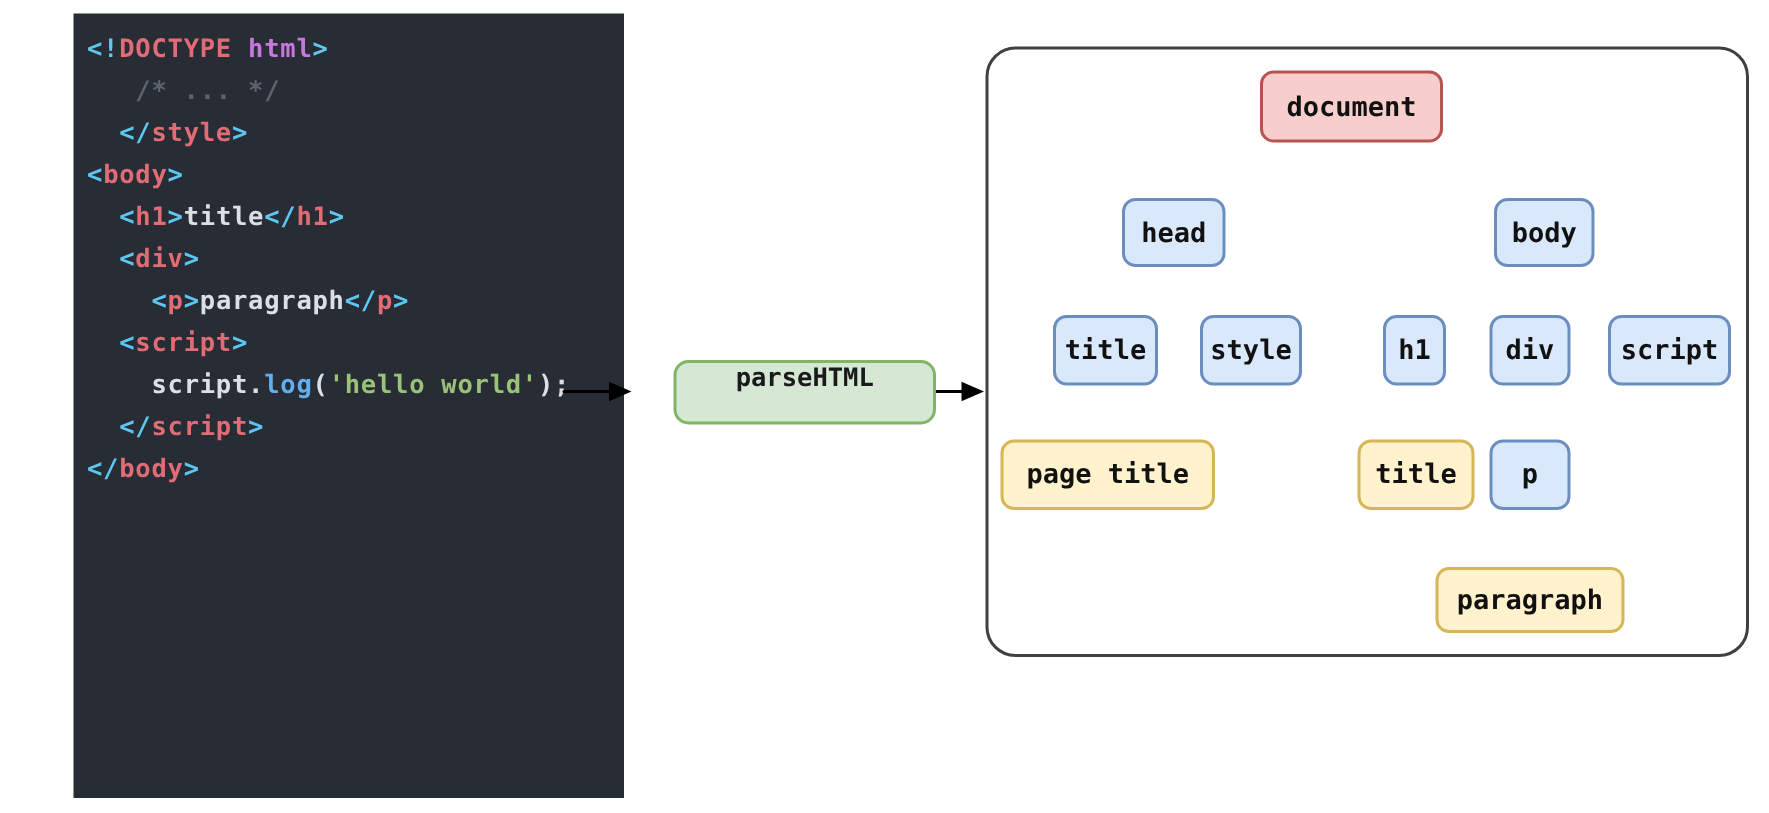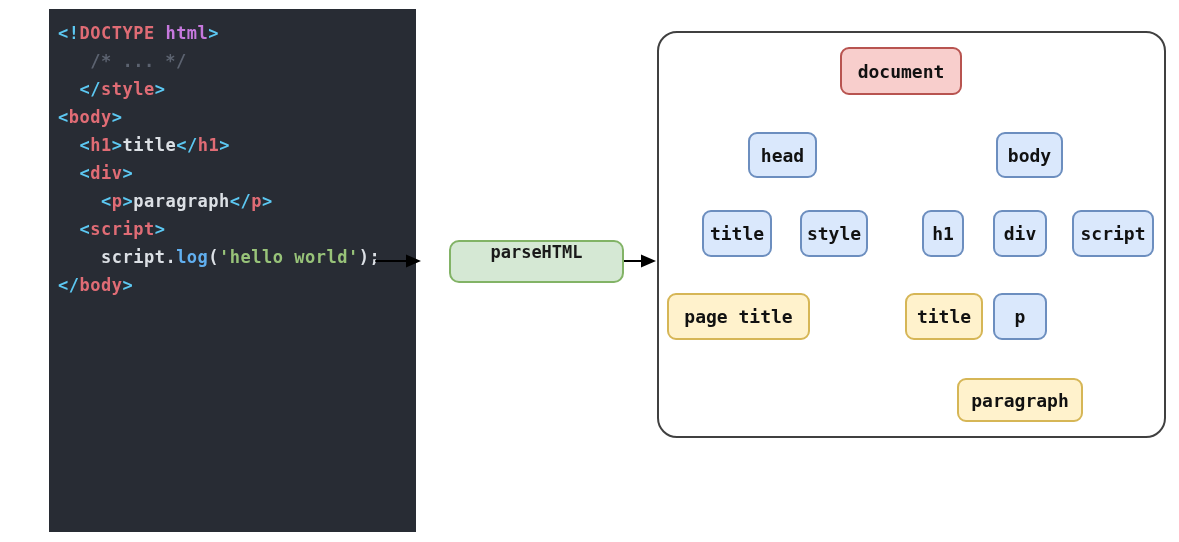--- a/index.html
+++ b/index.html
@@ -64,20 +64,21 @@
   <div class="code-panel">
       <div class="code-line"><span class="tok-punct">&lt;!</span><span class="tok-tag">DOCTYPE</span><span class="tok-text"> </span><span class="tok-keyword">html</span><span class="tok-punct">&gt;</span></div>
       <div class="code-line"><span class="tok-comment">   /* ... */</span></div>
       <div class="code-line"><span class="tok-text">  </span><span class="tok-punct">&lt;/</span><span class="tok-tag">style</span><span class="tok-punct">&gt;</span></div>
       <div class="code-line"><span class="tok-punct">&lt;</span><span class="tok-tag">body</span><span class="tok-punct">&gt;</span></div>
       <div class="code-line"><span class="tok-text">  </span><span class="tok-punct">&lt;</span><span class="tok-tag">h1</span><span class="tok-punct">&gt;</span><span class="tok-text">title</span><span class="tok-punct">&lt;/</span><span class="tok-tag">h1</span><span class="tok-punct">&gt;</span></div>
       <div class="code-line"><span class="tok-text">  </span><span class="tok-punct">&lt;</span><span class="tok-tag">div</span><span class="tok-punct">&gt;</span></div>
       <div class="code-line"><span class="tok-text">    </span><span class="tok-punct">&lt;</span><span class="tok-tag">p</span><span class="tok-punct">&gt;</span><span class="tok-text">paragraph</span><span class="tok-punct">&lt;/</span><span class="tok-tag">p</span><span class="tok-punct">&gt;</span></div>
       <div class="code-line"><span class="tok-text">  </span><span class="tok-punct">&lt;</span><span class="tok-tag">script</span><span class="tok-punct">&gt;</span></div>
       <div class="code-line"><span class="tok-text">    </span><span class="tok-text">script</span><span class="tok-text">.</span><span class="tok-func">log</span><span class="tok-text">(</span><span class="tok-string">'hello world'</span><span class="tok-text">)</span><span class="tok-text">;</span></div>
+      <div class="code-line"><span class="tok-text">  </span><span class="tok-punct">&lt;/</span><span class="tok-tag">script</span><span class="tok-punct">&gt;</span></div>
       <div class="code-line"><span class="tok-punct">&lt;/</span><span class="tok-tag">body</span><span class="tok-punct">&gt;</span></div>
     </div>
 
   <svg class="overlay" width="1179" height="542" viewBox="0 0 1179 542" xmlns="http://www.w3.org/2000/svg">
     <g stroke="#000000" stroke-width="2" fill="none" stroke-linecap="round">
 
       <path d="M376 261 H407"></path>
       <path d="M597 261 H642"></path>
 
       <path d="M901 95 V103 Q901 113 891 113 H792 Q782 113 782 123 V132"></path>

